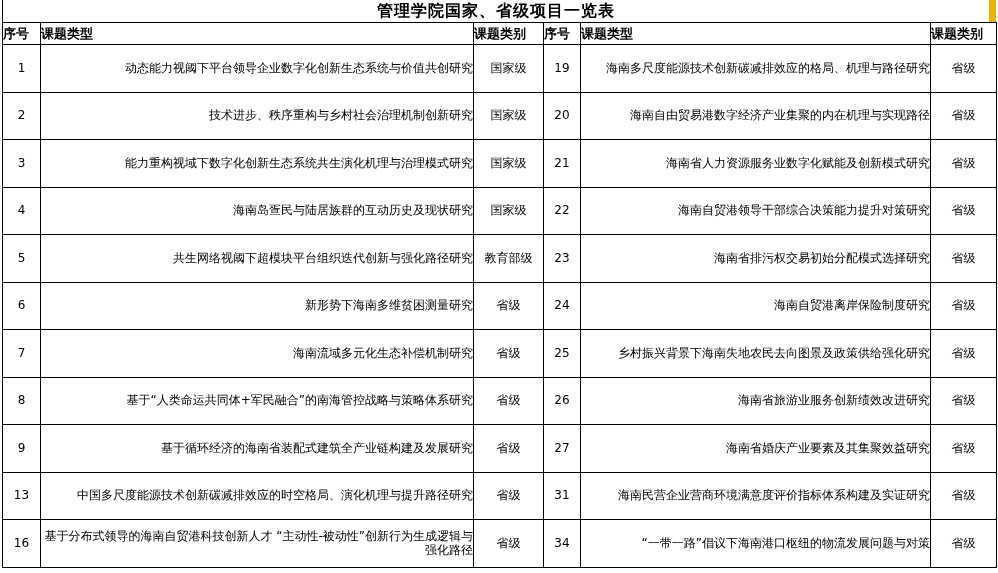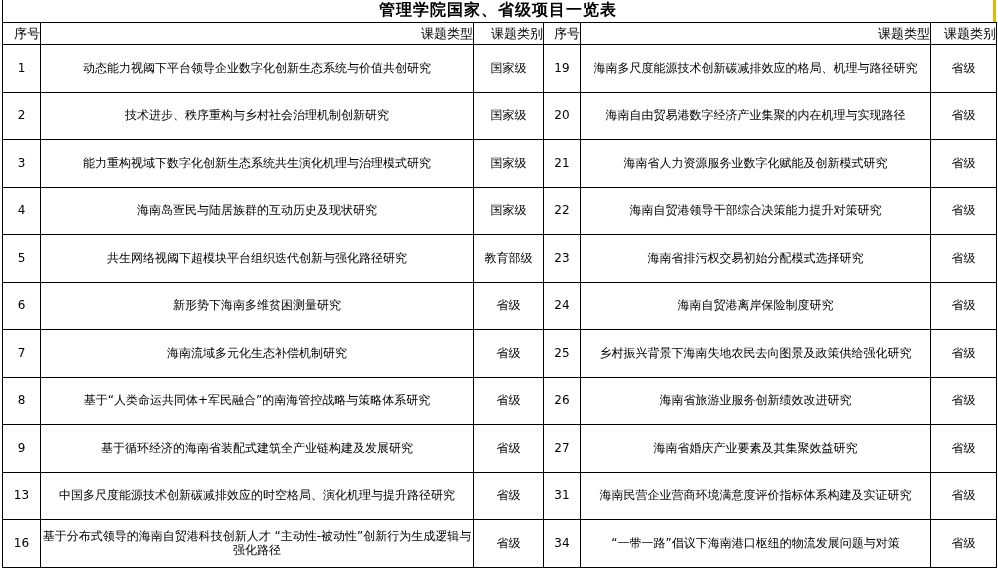--- a/index.html
+++ b/index.html
@@ -16,22 +16,23 @@
   }
   .frame {
     margin: 0 2px;
     width: 994px;
     box-sizing: border-box;
   }
   .title-row {
     box-sizing: border-box;
     height: 22px;
     border-left: 1px solid #000;
-    border-right: 3px solid #eab308;
+    border-right: 7px solid #eab308;
     display: flex;
+    align-items: center;
     justify-content: center;
   }
   .doc-title {
     font-size: 16px;
     font-weight: bold;
     letter-spacing: 1px;
     font-family: "DejaVu Serif", "Liberation Serif", serif;
     white-space: nowrap;
   }
   table.grid {
@@ -42,35 +43,35 @@
   }
   table.grid th, table.grid td {
     border: 1px solid #000;
     box-sizing: border-box;
     overflow: hidden;
     padding: 0;
     vertical-align: middle;
   }
   table.grid th {
     font-size: 13px;
-    font-weight: normal;
-    text-align: right;
+    font-weight: bold;
+    text-align: left;
     height: 22px;
     white-space: nowrap;
   }
   table.grid tr.body-row {
     height: 29px;
   }
   td.seq-cell, td.category-cell {
     text-align: center;
     font-size: 12px;
     line-height: 1.1;
   }
   td.topic-cell {
-    text-align: center;
+    text-align: right;
     font-size: 12px;
     line-height: 1.12;
     padding: 0 2px 0 3px;
     word-break: break-all;
   }
 </style>
 </head>
 <body>
 
 <div class="frame">

